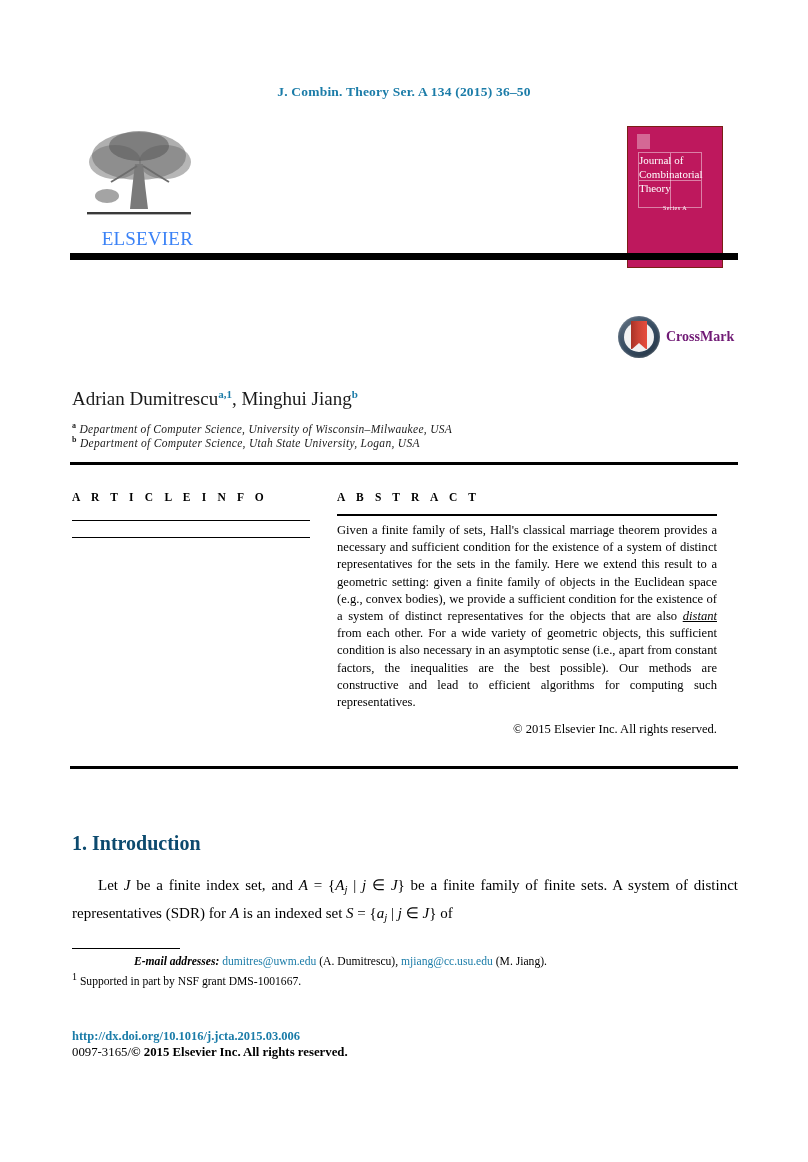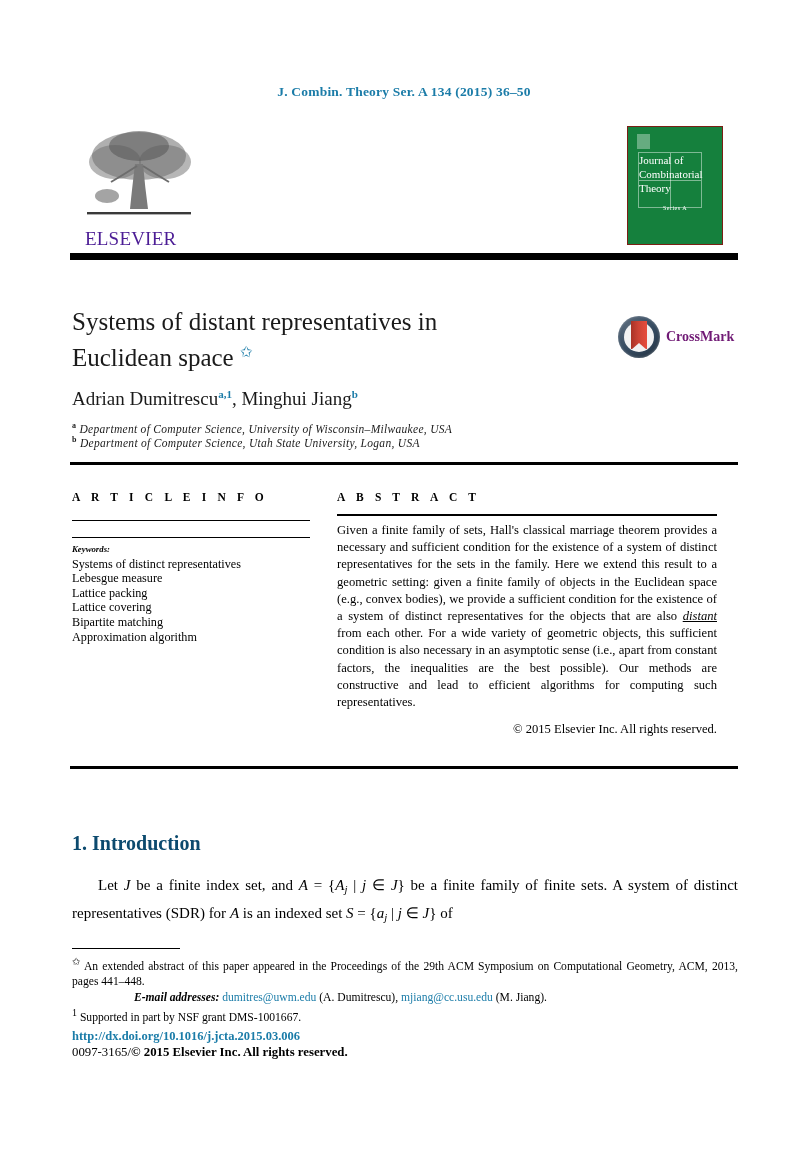--- a/index.html
+++ b/index.html
@@ -46,25 +46,25 @@
     position: absolute;
     left: 0; top: 2px;
     width: 108px;
     height: 126px;
   }
   .tree-svg { display:block; }
   .elsevier-word {
     position: absolute;
     left: 0; bottom: 2px;
     width: 108px;
-    text-align: left;
+    text-align: right;
     font-family: "Liberation Serif", serif;
     font-size: 19px;
     letter-spacing: 0.2px;
-    color: #4c1d95;
+    color: #3b82f6;
     font-weight: normal;
   }
   .grayband {
     position: absolute;
     left: 117px; top: 2px;
     width: 404px;
     height: 121px;
     background: #e9e9e9;
     text-align: center;
   }
@@ -88,22 +88,22 @@
   .journal-url {
     margin-top: 11px;
     font-family: "Liberation Sans", sans-serif;
     font-size: 11.5px;
     color: #3ba3c9;
   }
   .cover-thumb {
     position: absolute;
     right: 0; top: 2px;
     width: 96px;
-    height: 119px;
-    background: #15803d;
+    height: 142px;
+    background: #be185d;
     border: 1px solid #7a1f15;
     box-sizing: border-box;
     overflow: hidden;
   }
   .cover-mini-logo {
     position: absolute;
     left: 9px; top: 7px;
     width: 13px; height: 15px;
     background: rgba(255,255,255,0.35);
   }
@@ -404,21 +404,20 @@
     <div class="cover-thumb">
       <div class="cover-mini-logo"></div>
       <div class="cover-grid"></div>
       <div class="cover-text">Journal of Combinatorial Theory</div>
       <div class="cover-series">Series A</div>
     </div>
   </div>
 
   <div class="rule-thick" style="top:253px;"></div>
 
-  <div class="paper-title">Systems of distant representatives in<br>Euclidean space <span class="title-star">✩</span></div>
 
   <div class="crossmark">
     <div class="crossmark-badge">
       <div class="crossmark-inner"></div>
       <div class="crossmark-ribbon"></div>
     </div>
     <div class="crossmark-label">CrossMark</div>
   </div>
 
   <div class="authors"><span>Adrian Dumitrescu</span><sup>a,1</sup>, <span>Minghui Jiang</span><sup>b</sup></div>
@@ -428,48 +427,38 @@
 
   <div class="rule-med" style="top:462px;"></div>
 
   <div class="colhead" id="head-info">A R T I C L E   I N F O</div>
   <div class="colhead" id="head-abs">A B S T R A C T</div>
 
   <div class="infocol">
     <div class="info-rule"></div>
     <div class="kw-gap"></div>
     <div class="info-rule"></div>
-    <div class="info-block">
-      <div class="sub">Keywords:</div>
-      <div>Systems of distinct representatives</div>
-      <div>Lebesgue measure</div>
-      <div>Lattice packing</div>
-      <div>Lattice covering</div>
-      <div>Bipartite matching</div>
-      <div>Approximation algorithm</div>
-    </div>
   </div>
 
   <div class="abscol">
     <div class="abs-rule"></div>
     <div><span>Given a finite family of sets, Hall's classical marriage theorem provides a necessary and sufficient condition for the existence of a system of distinct representatives for the sets in the family. Here we extend this result to a geometric setting: given a finite family of objects in the Euclidean space (e.g., convex bodies), we provide a sufficient condition for the existence of a system of distinct representatives for the objects that are also </span><span class="ital">distant</span><span> from each other. For a wide variety of geometric objects, this sufficient condition is also necessary in an asymptotic sense (i.e., apart from constant factors, the inequalities are the best possible). Our methods are constructive and lead to efficient algorithms for computing such representatives.</span></div>
     <div class="copyright">© 2015 Elsevier Inc. All rights reserved.</div>
   </div>
 
   <div class="rule-med" style="top:766px;"></div>
 
   <div class="sec-head">1.  Introduction</div>
 
   <div class="body-para">
     <span class="indent"></span>Let <span class="mi">J</span> be a finite index set, and <span class="cal">A</span> = {<span class="mi">A</span><span class="sub">j</span> <span style="font-style:normal;">|</span> <span class="mi">j</span> ∈ <span class="mi">J</span>} be a finite family of finite sets. A system of distinct representatives (SDR) for <span class="cal">A</span> is an indexed set <span class="mi">S</span> = {<span class="mi">a</span><span class="sub">j</span> <span style="font-style:normal;">|</span> <span class="mi">j</span> ∈ <span class="mi">J</span>} of
   </div>
 
   <div class="fn-rule"></div>
   <div class="footnotes">
-    <div class="fn-line"><span class="fnmark">✩</span> <span>An extended abstract of this paper appeared in the Proceedings of the 29th ACM Symposium on Computational Geometry, ACM, 2013, pages 441–448.</span></div>
     <div class="fn-line"><span class="fn-indent"></span><span class="ital">E-mail addresses:</span> <span class="link">dumitres@uwm.edu</span> <span>(A. Dumitrescu),</span> <span class="link">mjiang@cc.usu.edu</span> <span>(M. Jiang).</span></div>
     <div class="fn-line"><span class="fnmark">1</span> <span>Supported in part by NSF grant DMS-1001667.</span></div>
   </div>
 
   <div class="doi">http://dx.doi.org/10.1016/j.jcta.2015.03.006</div>
   <div class="issn"><span>0097-3165/</span><b>© 2015 Elsevier Inc.</b><b> All rights reserved.</b></div>
 
 </div>
 
 </body></html>

